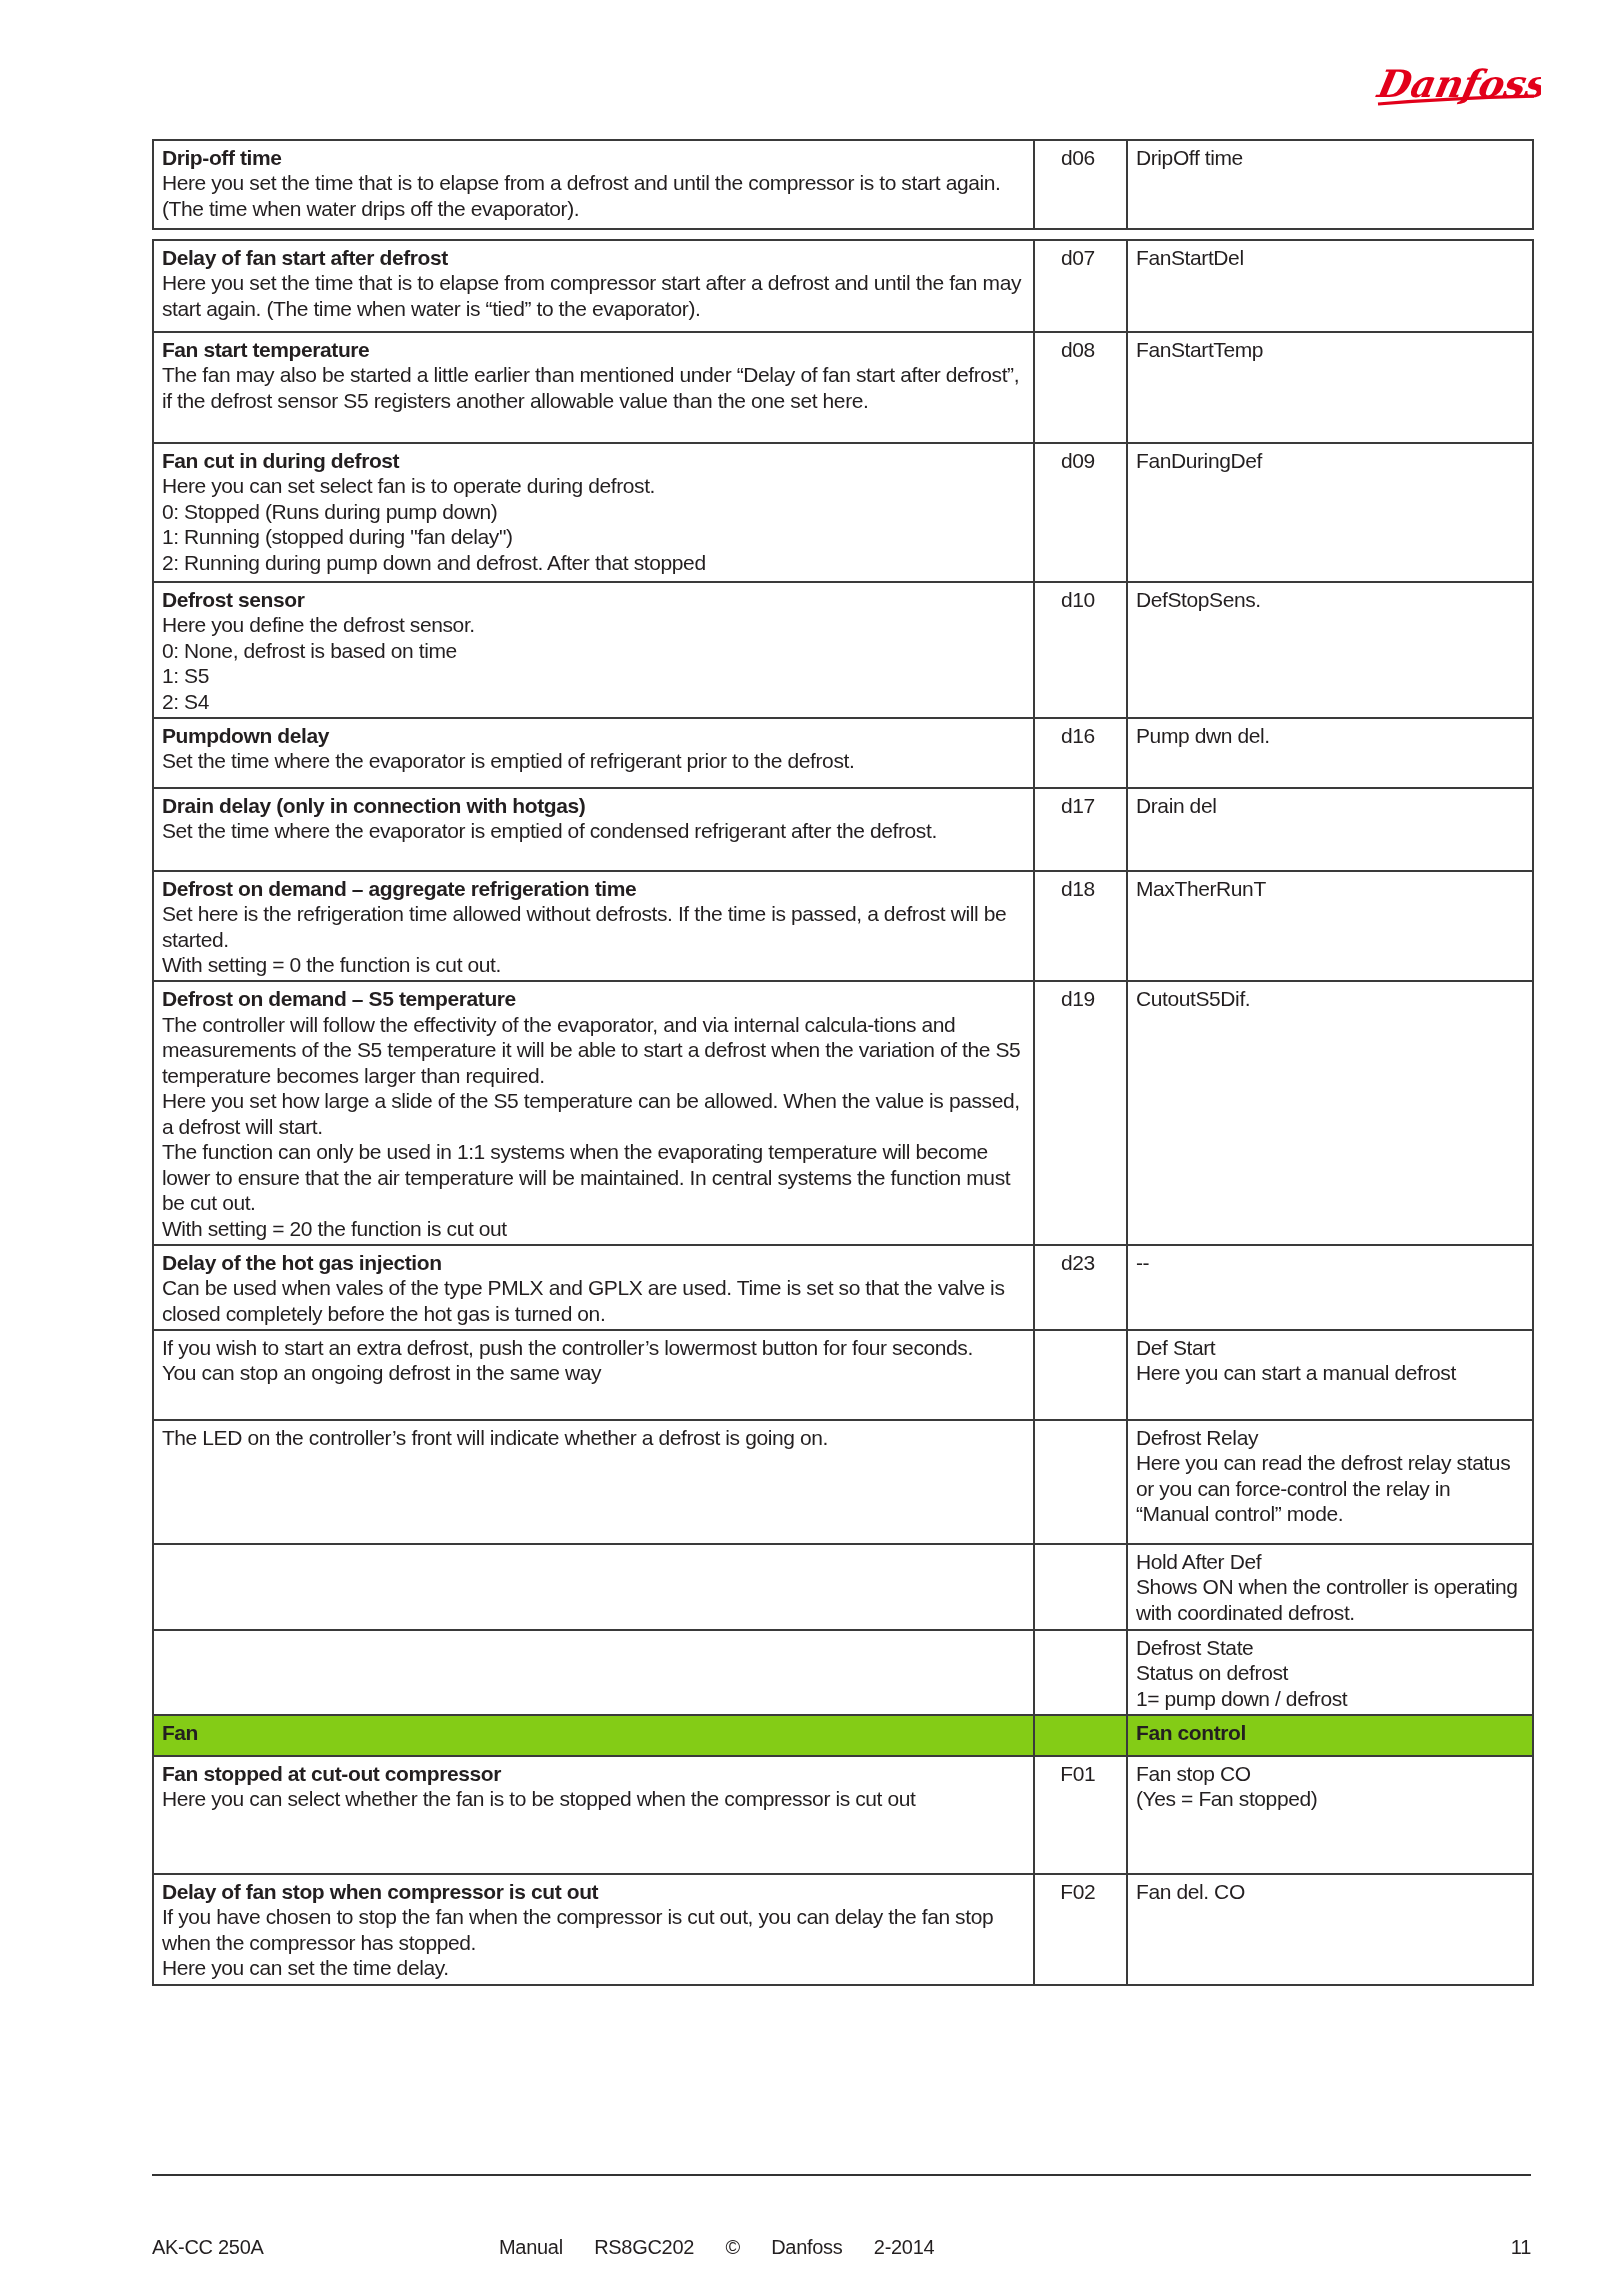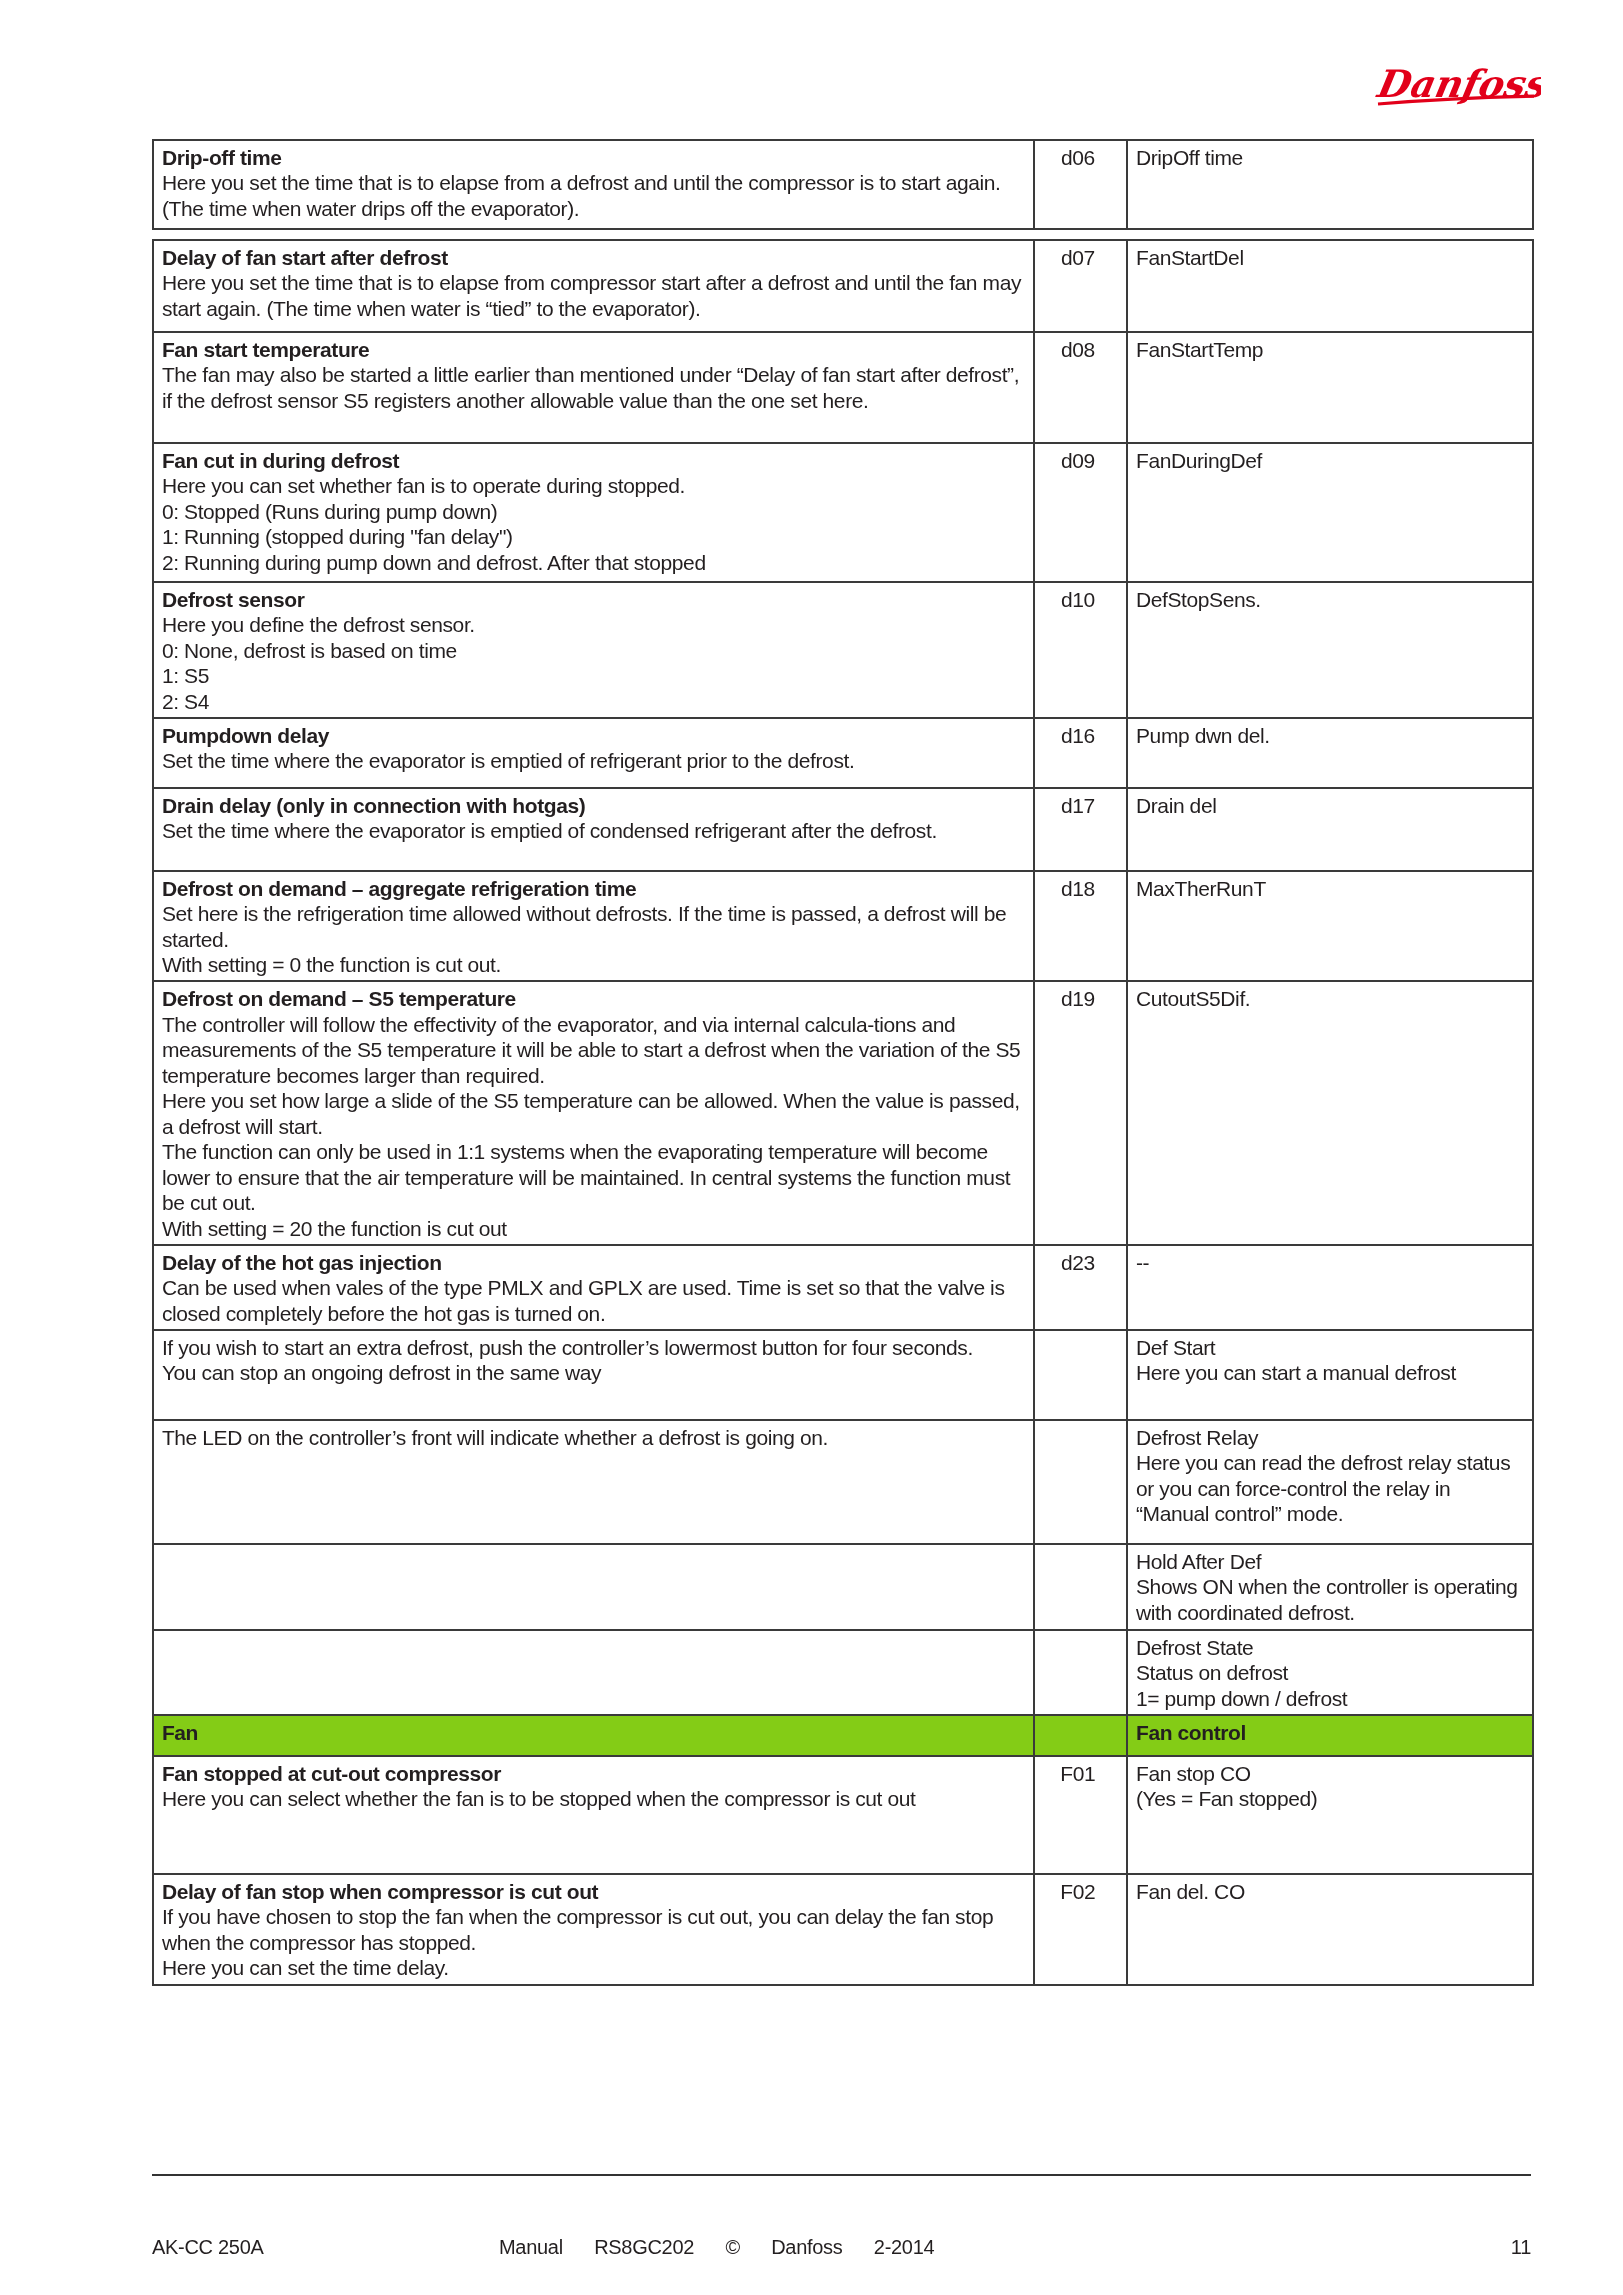--- a/index.html
+++ b/index.html
@@ -90,21 +90,21 @@
         <td class="code">
           <span class="ln">d08</span>
         </td>
         <td class="name">
           <span class="ln">FanStartTemp</span>
         </td>
       </tr>
       <tr style="height: 139px;">
         <td class="desc">
           <span class="ttl">Fan cut in during defrost</span>
-          <span class="ln">Here you can set whether fan is to operate during stopped.</span>
+          <span class="ln">Here you can set select fan is to operate during defrost.</span>
           <span class="ln">0: Stopped (Runs during pump down)</span>
           <span class="ln">1: Running (stopped during  "fan delay")</span>
           <span class="ln">2: Running during pump down and defrost. After that stopped</span>
         </td>
         <td class="code">
           <span class="ln">d09</span>
         </td>
         <td class="name">
           <span class="ln">FanDuringDef</span>
         </td>

